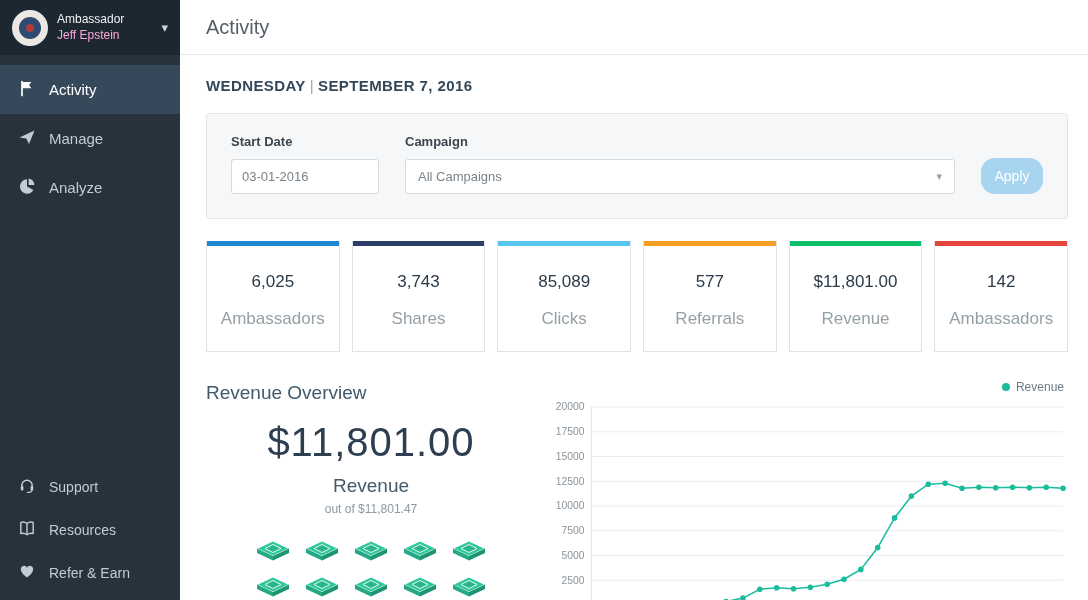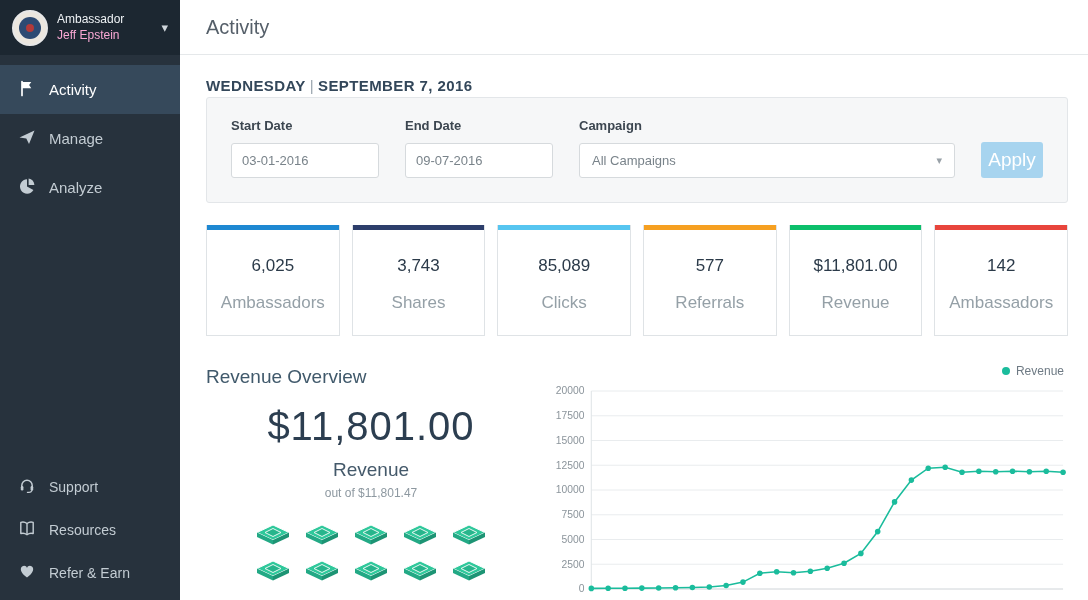--- a/index.html
+++ b/index.html
@@ -30,37 +30,37 @@
   .nav-footer .nav-item { padding:11px 18px; font-size:14px; }
 
   
   .main { flex:1; display:flex; flex-direction:column; background:#fff; min-width:0; }
   .header { height:55px; flex:none; background:#fff; border-bottom:1px solid #e5e8ea;
     display:flex; align-items:center; padding-left:26px; }
   .page-title { font-size:20px; color:#555f69; font-weight:400; }
   .content { flex:1; padding:22px 20px 0 26px; overflow:hidden; }
 
   .date-heading { font-size:15px; font-weight:bold; color:#33475a;
-    letter-spacing:.4px; margin-bottom:3px; }
+    letter-spacing:.4px; margin-bottom:19px; }
   .date-sep { color:#9aa5ad; font-weight:normal; padding:0 4px; }
 
   .filter-panel { background:#f6f7f8; border:1px solid #e3e6e9; border-radius:3px;
     padding:20px 24px 24px; display:flex; gap:26px; }
   .field { display:flex; flex-direction:column; gap:10px; }
   .field label { font-size:13px; font-weight:bold; color:#3c4650; }
   .text-input { width:148px; height:35px; border:1px solid #d6dadd; border-radius:3px;
     padding:0 10px; font-size:13px; color:#79838a; background:#fff; outline:none;
     font-family:"Liberation Sans", sans-serif; }
   .field-campaign { flex:1; }
   .select { height:35px; border:1px solid #d6dadd; border-radius:3px; background:#fff;
     display:flex; align-items:center; justify-content:space-between; padding:0 12px;
     font-size:13px; color:#79838a; cursor:pointer; }
   .caret { color:#99a1a8; font-size:11px; }
   .apply-btn { align-self:flex-end; width:62px; height:36px; background:#a7d4ef;
-    color:#fff; border:none; border-radius:3px; font-size:19px; cursor:pointer;
+    color:#fff; border:none; border-radius:14px; font-size:14px; cursor:pointer;
     font-family:"Liberation Sans", sans-serif; }
 
   .stats-row { display:flex; gap:12px; margin:22px 0 26px; }
   .stat-card { flex:1; background:#fff; border:1px solid #dfe3e6; border-top:none;
     text-align:center; }
   .stat-bar { height:5px; }
   .stat-value { font-size:17px; color:#2b3a49; margin-top:26px; }
   .stat-label { font-size:17px; color:#95a0a7; margin:17px 0 22px; }
 
   .bottom { display:flex; }
@@ -182,24 +182,20 @@
     <div class="content">
 
       <div class="date-heading">
         <span>WEDNESDAY</span><span class="date-sep">|</span><span>SEPTEMBER 7, 2016</span>
       </div>
 
       <div class="filter-panel">
         <div class="field">
           <label>Start Date</label>
           <input class="text-input" type="text" readonly="" value="03-01-2016" style="">
-        </div>
-        <div class="field">
-          <label>End Date</label>
-          <input class="text-input" type="text" readonly="" value="09-07-2016" style="">
         </div>
         <div class="field field-campaign">
           <label>Campaign</label>
           <div class="select">
             <span>All Campaigns</span>
             <span class="caret">▾</span>
           </div>
         </div>
         <button class="apply-btn">Apply</button>
       </div>

